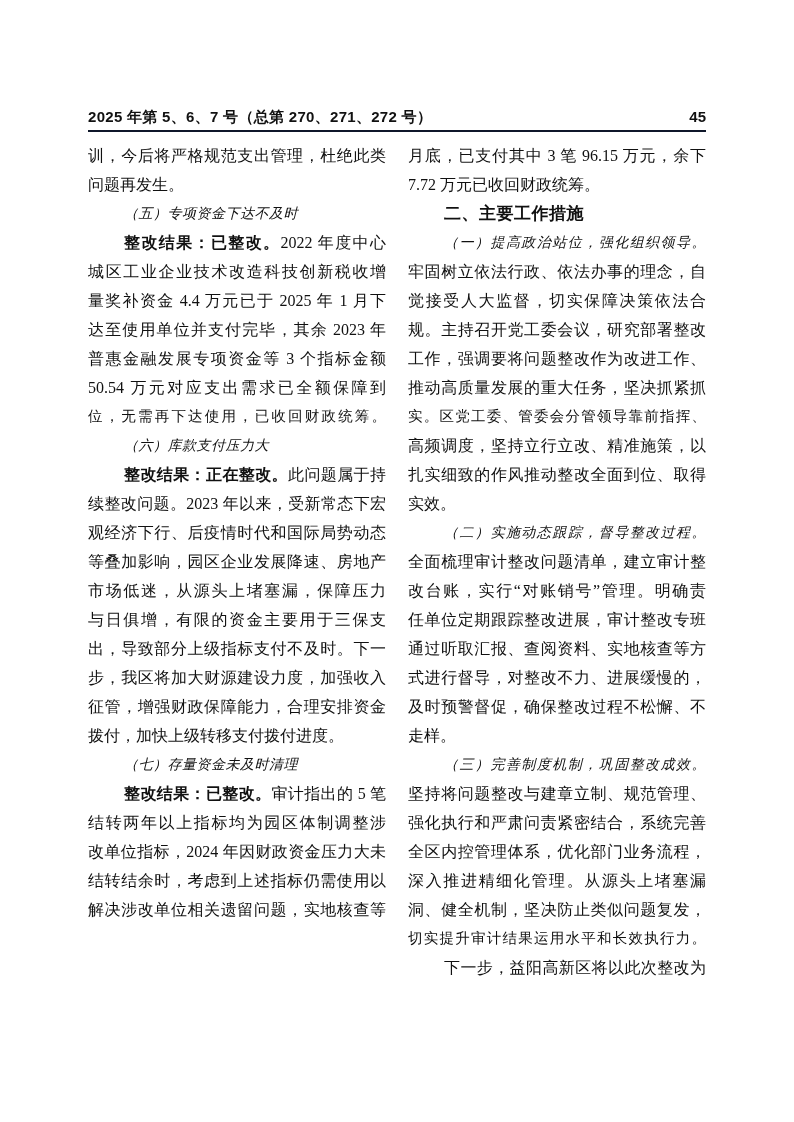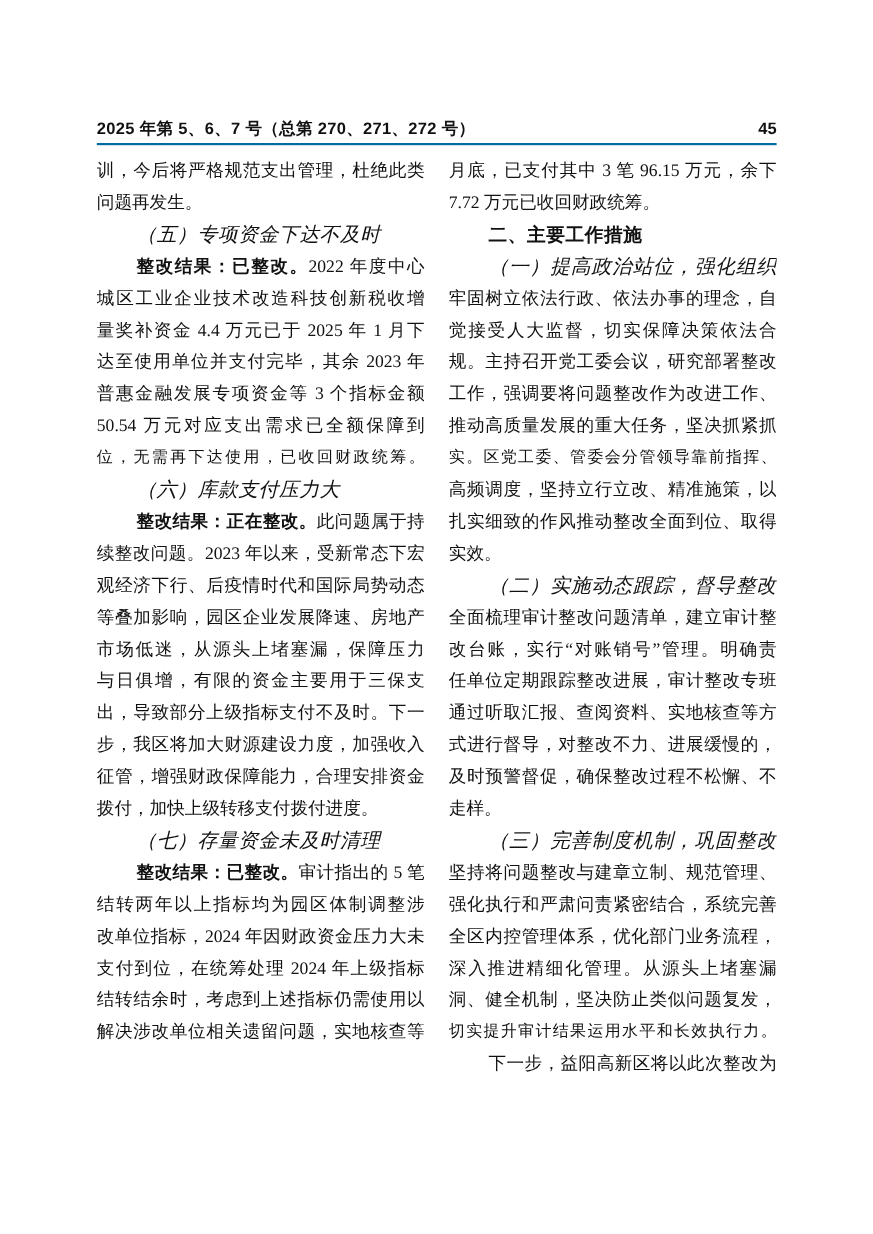--- a/index.html
+++ b/index.html
@@ -15,22 +15,22 @@
     height: 1122px;
     background: #ffffff;
     overflow: hidden;
     box-sizing: border-box;
     padding: 108px 88px 0 88px;
   }
   
   .page-header {
     display: flex;
     justify-content: space-between;
-    align-items: center;
-    border-bottom: 2px solid #0369a1;
+    align-items: flex-start;
+    border-bottom: 2px solid #0f172a;
     padding-bottom: 3px;
     width: 618px;
   }
   .issue-number {
     font-family: "Liberation Sans", "DejaVu Sans", sans-serif;
     font-weight: 700;
     font-size: 15px;
     letter-spacing: 0.3px;
     white-space: nowrap;
   }
@@ -61,21 +61,21 @@
   .line.fill {
     white-space: normal;
     text-align: justify;
     text-align-last: justify;
     -moz-text-align-last: justify;
   }
   .line.indent { padding-left: 36px; }
   
   .line.kai {
     font-style: italic;
-    font-size: 18px;
+    font-size: 14px;
     letter-spacing: 0.5px;
   }
   
   .line.hei {
     font-style: normal;
     font-weight: 700;
     font-family: "Liberation Sans", "DejaVu Sans", sans-serif;
     font-size: 17px;
     letter-spacing: 0.5px;
   }
@@ -116,21 +116,20 @@
         <div class="line fill">市场低迷，从源头上堵塞漏，保障压力</div>
         <div class="line fill">与日俱增，有限的资金主要用于三保支</div>
         <div class="line fill">出，导致部分上级指标支付不及时。下一</div>
         <div class="line fill">步，我区将加大财源建设力度，加强收入</div>
         <div class="line fill">征管，增强财政保障能力，合理安排资金</div>
         <div class="line">拨付，加快上级转移支付拨付进度。</div>
         <div class="line indent kai">（七）存量资金未及时清理</div>
         <div class="line fill indent"><span class="lead">整改结果：已整改。</span>审计指出的 5 笔</div>
         <div class="line fill">结转两年以上指标均为园区体制调整涉</div>
         <div class="line fill">改单位指标，2024 年因财政资金压力大未</div>
-        <div class="line fill">支付到位，在统筹处理 2024 年上级指标</div>
         <div class="line fill">结转结余时，考虑到上述指标仍需使用以</div>
         <div class="line fill">解决涉改单位相关遗留问题，实地核查等方</div>
       </div>
     <div class="col">
         <div class="line fill">月底，已支付其中 3 笔 96.15 万元，余下</div>
         <div class="line">7.72 万元已收回财政统筹。</div>
         <div class="line indent hei">二、主要工作措施</div>
         <div class="line fill indent kai">（一）提高政治站位，强化组织领导。</div>
         <div class="line fill">牢固树立依法行政、依法办事的理念，自</div>
         <div class="line fill">觉接受人大监督，切实保障决策依法合</div>

